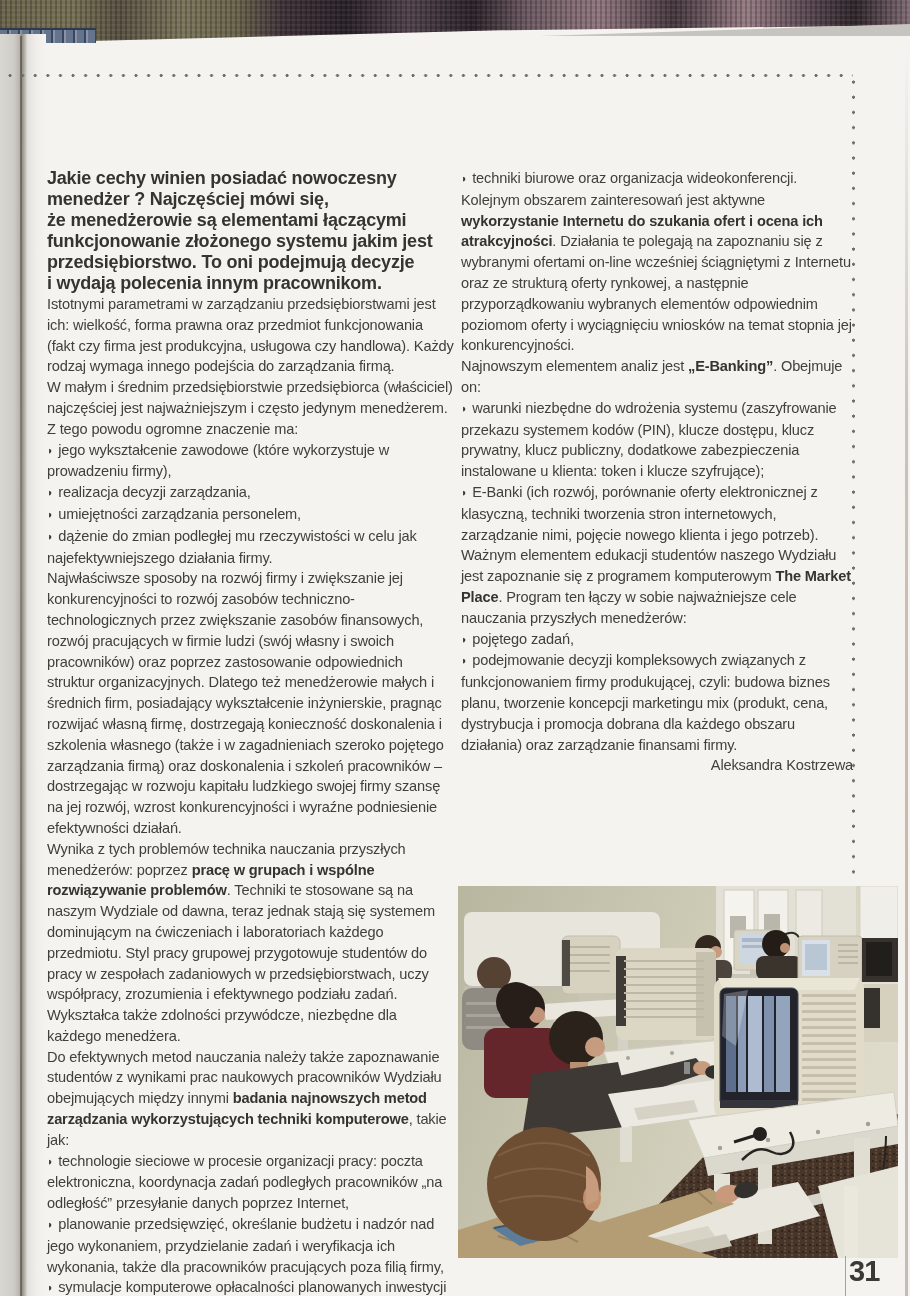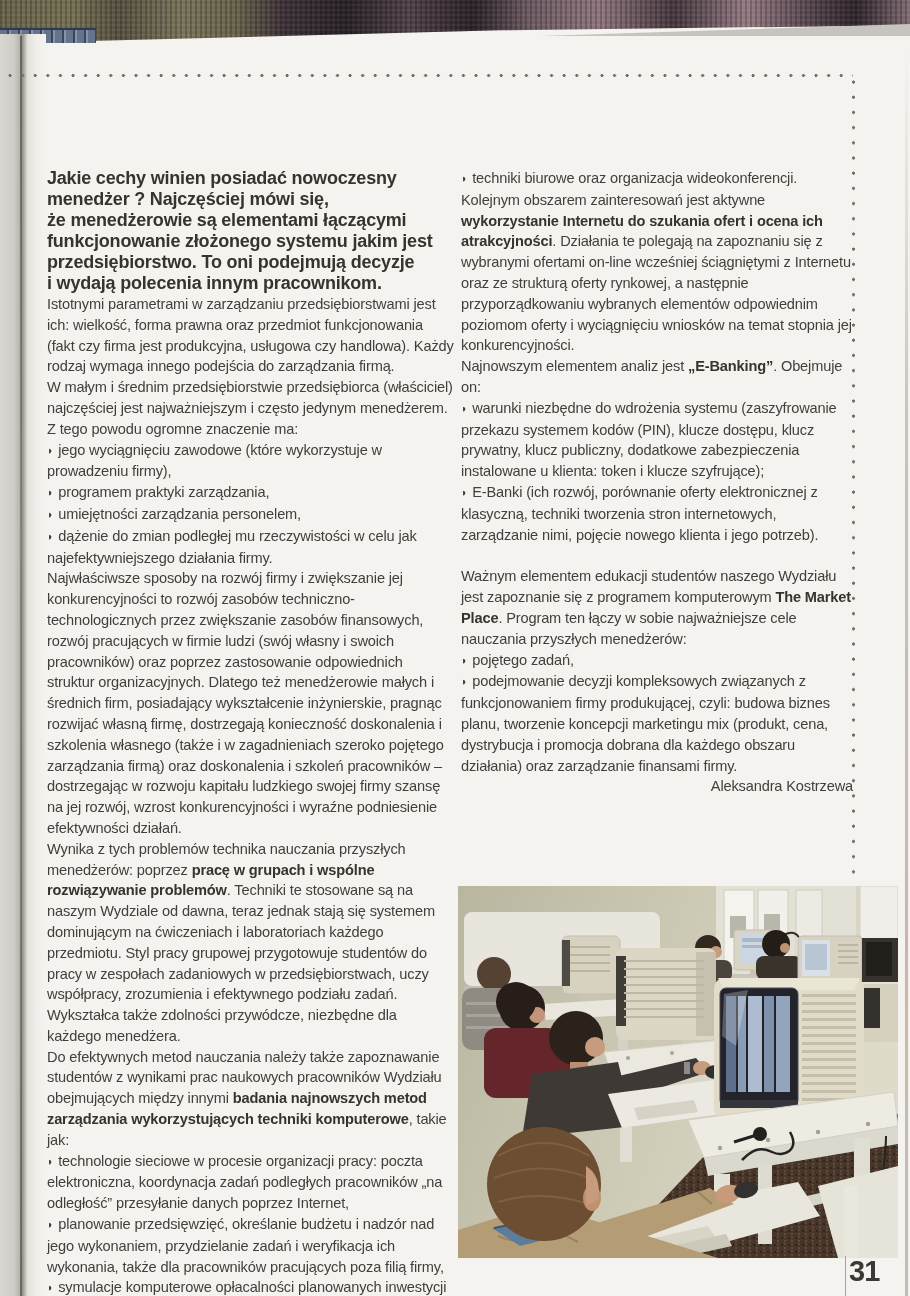--- a/index.html
+++ b/index.html
@@ -53,21 +53,21 @@
     background:linear-gradient(180deg,rgba(140,130,120,0),rgba(150,135,125,.45) 30%,rgba(165,120,100,.5) 70%,rgba(120,110,100,.4));
   }
   
   .col{
     position:absolute;top:168px;color:#42403c;
     font-size:14.6px;line-height:20.8px;letter-spacing:-0.15px;
   }
   .col-left{left:47px;width:407px;}
   .col-right{left:461px;width:392px;}
   p.para{margin:0;}
-  p.gap{margin-top:21px;}
+  p.gap{}
   .lead{
     font-weight:bold;font-size:18px;line-height:21px;color:#36342e;
     letter-spacing:-0.2px;white-space:pre-line;
   }
   .b{font-weight:bold;color:#36342e;}
   .marker{font-size:10.5px;margin-right:5px;position:relative;top:-1px;color:#3c3a35;}
   .author{text-align:right;}
   
   .photo{position:absolute;left:458px;top:886px;width:440px;height:372px;}
   .photo svg{display:block;width:440px;height:372px;}
@@ -93,22 +93,22 @@
 
 <div id="colLeft" class="col col-left">
     <p class="para lead"><span>Jakie cechy winien posiadać nowoczesny
 menedżer ? Najczęściej mówi się,
 że menedżerowie są elementami łączącymi
 funkcjonowanie złożonego systemu jakim jest
 przedsiębiorstwo. To oni podejmują decyzje
 i wydają polecenia innym pracownikom.</span></p>
     <p class="para"><span>Istotnymi parametrami w zarządzaniu przedsiębiorstwami jest ich: wielkość, forma prawna oraz przedmiot funkcjonowania (fakt czy firma jest produkcyjna, usługowa czy handlowa). Każdy rodzaj wymaga innego podejścia do zarządzania firmą.</span></p>
     <p class="para"><span>W małym i średnim przedsiębiorstwie przedsiębiorca (właściciel) najczęściej jest najważniejszym i często jedynym menedżerem. Z tego powodu ogromne znaczenie ma:</span></p>
-    <p class="para"><span class="marker">◗</span><span>jego wyciągnięciu zawodowe (które wykorzystuje w prowadzeniu firmy),</span></p>
-    <p class="para"><span class="marker">◗</span><span>programem praktyki zarządzania,</span></p>
+    <p class="para"><span class="marker">◗</span><span>jego wykształcenie zawodowe (które wykorzystuje w prowadzeniu firmy),</span></p>
+    <p class="para"><span class="marker">◗</span><span>realizacja decyzji zarządzania,</span></p>
     <p class="para"><span class="marker">◗</span><span>umiejętności zarządzania personelem,</span></p>
     <p class="para"><span class="marker">◗</span><span>dążenie do zmian podległej mu rzeczywistości w celu jak najefektywniejszego działania firmy.</span></p>
     <p class="para"><span>Najwłaściwsze sposoby na rozwój firmy i zwiększanie jej konkurencyjności to rozwój zasobów techniczno-technologicznych przez zwiększanie zasobów finansowych, rozwój pracujących w firmie ludzi (swój własny i swoich pracowników) oraz poprzez zastosowanie odpowiednich struktur organizacyjnych. Dlatego też menedżerowie małych i średnich firm, posiadający wykształcenie inżynierskie, pragnąc rozwijać własną firmę, dostrzegają konieczność doskonalenia i szkolenia własnego (także i w zagadnieniach szeroko pojętego zarządzania firmą) oraz doskonalenia i szkoleń pracowników – dostrzegając w rozwoju kapitału ludzkiego swojej firmy szansę na jej rozwój, wzrost konkurencyjności i wyraźne podniesienie efektywności działań.</span></p>
     <p class="para"><span>Wynika z tych problemów technika nauczania przyszłych menedżerów: poprzez </span><span class="b">pracę w grupach i wspólne rozwiązywanie problemów</span><span>. Techniki te stosowane są na naszym Wydziale od dawna, teraz jednak stają się systemem dominującym na ćwiczeniach i laboratoriach każdego przedmiotu. Styl pracy grupowej przygotowuje studentów do pracy w zespołach zadaniowych w przedsiębiorstwach, uczy współpracy, zrozumienia i efektywnego podziału zadań. Wykształca także zdolności przywódcze, niezbędne dla każdego menedżera.</span></p>
     <p class="para"><span>Do efektywnych metod nauczania należy także zapoznawanie studentów z wynikami prac naukowych pracowników Wydziału obejmujących między innymi </span><span class="b">badania najnowszych metod zarządzania wykorzystujących techniki komputerowe</span><span>, takie jak:</span></p>
     <p class="para"><span class="marker">◗</span><span>technologie sieciowe w procesie organizacji pracy: poczta elektroniczna, koordynacja zadań podległych pracowników „na odległość” przesyłanie danych poprzez Internet,</span></p>
     <p class="para"><span class="marker">◗</span><span>planowanie przedsięwzięć, określanie budżetu i nadzór nad jego wykonaniem, przydzielanie zadań i weryfikacja ich wykonania, także dla pracowników pracujących poza filią firmy,</span></p>
     <p class="para"><span class="marker">◗</span><span>symulacje komputerowe opłacalności planowanych inwestycji przy użyciu narzędzi informatycznych,</span></p>
   </div>
 <div id="colRight" class="col col-right">

